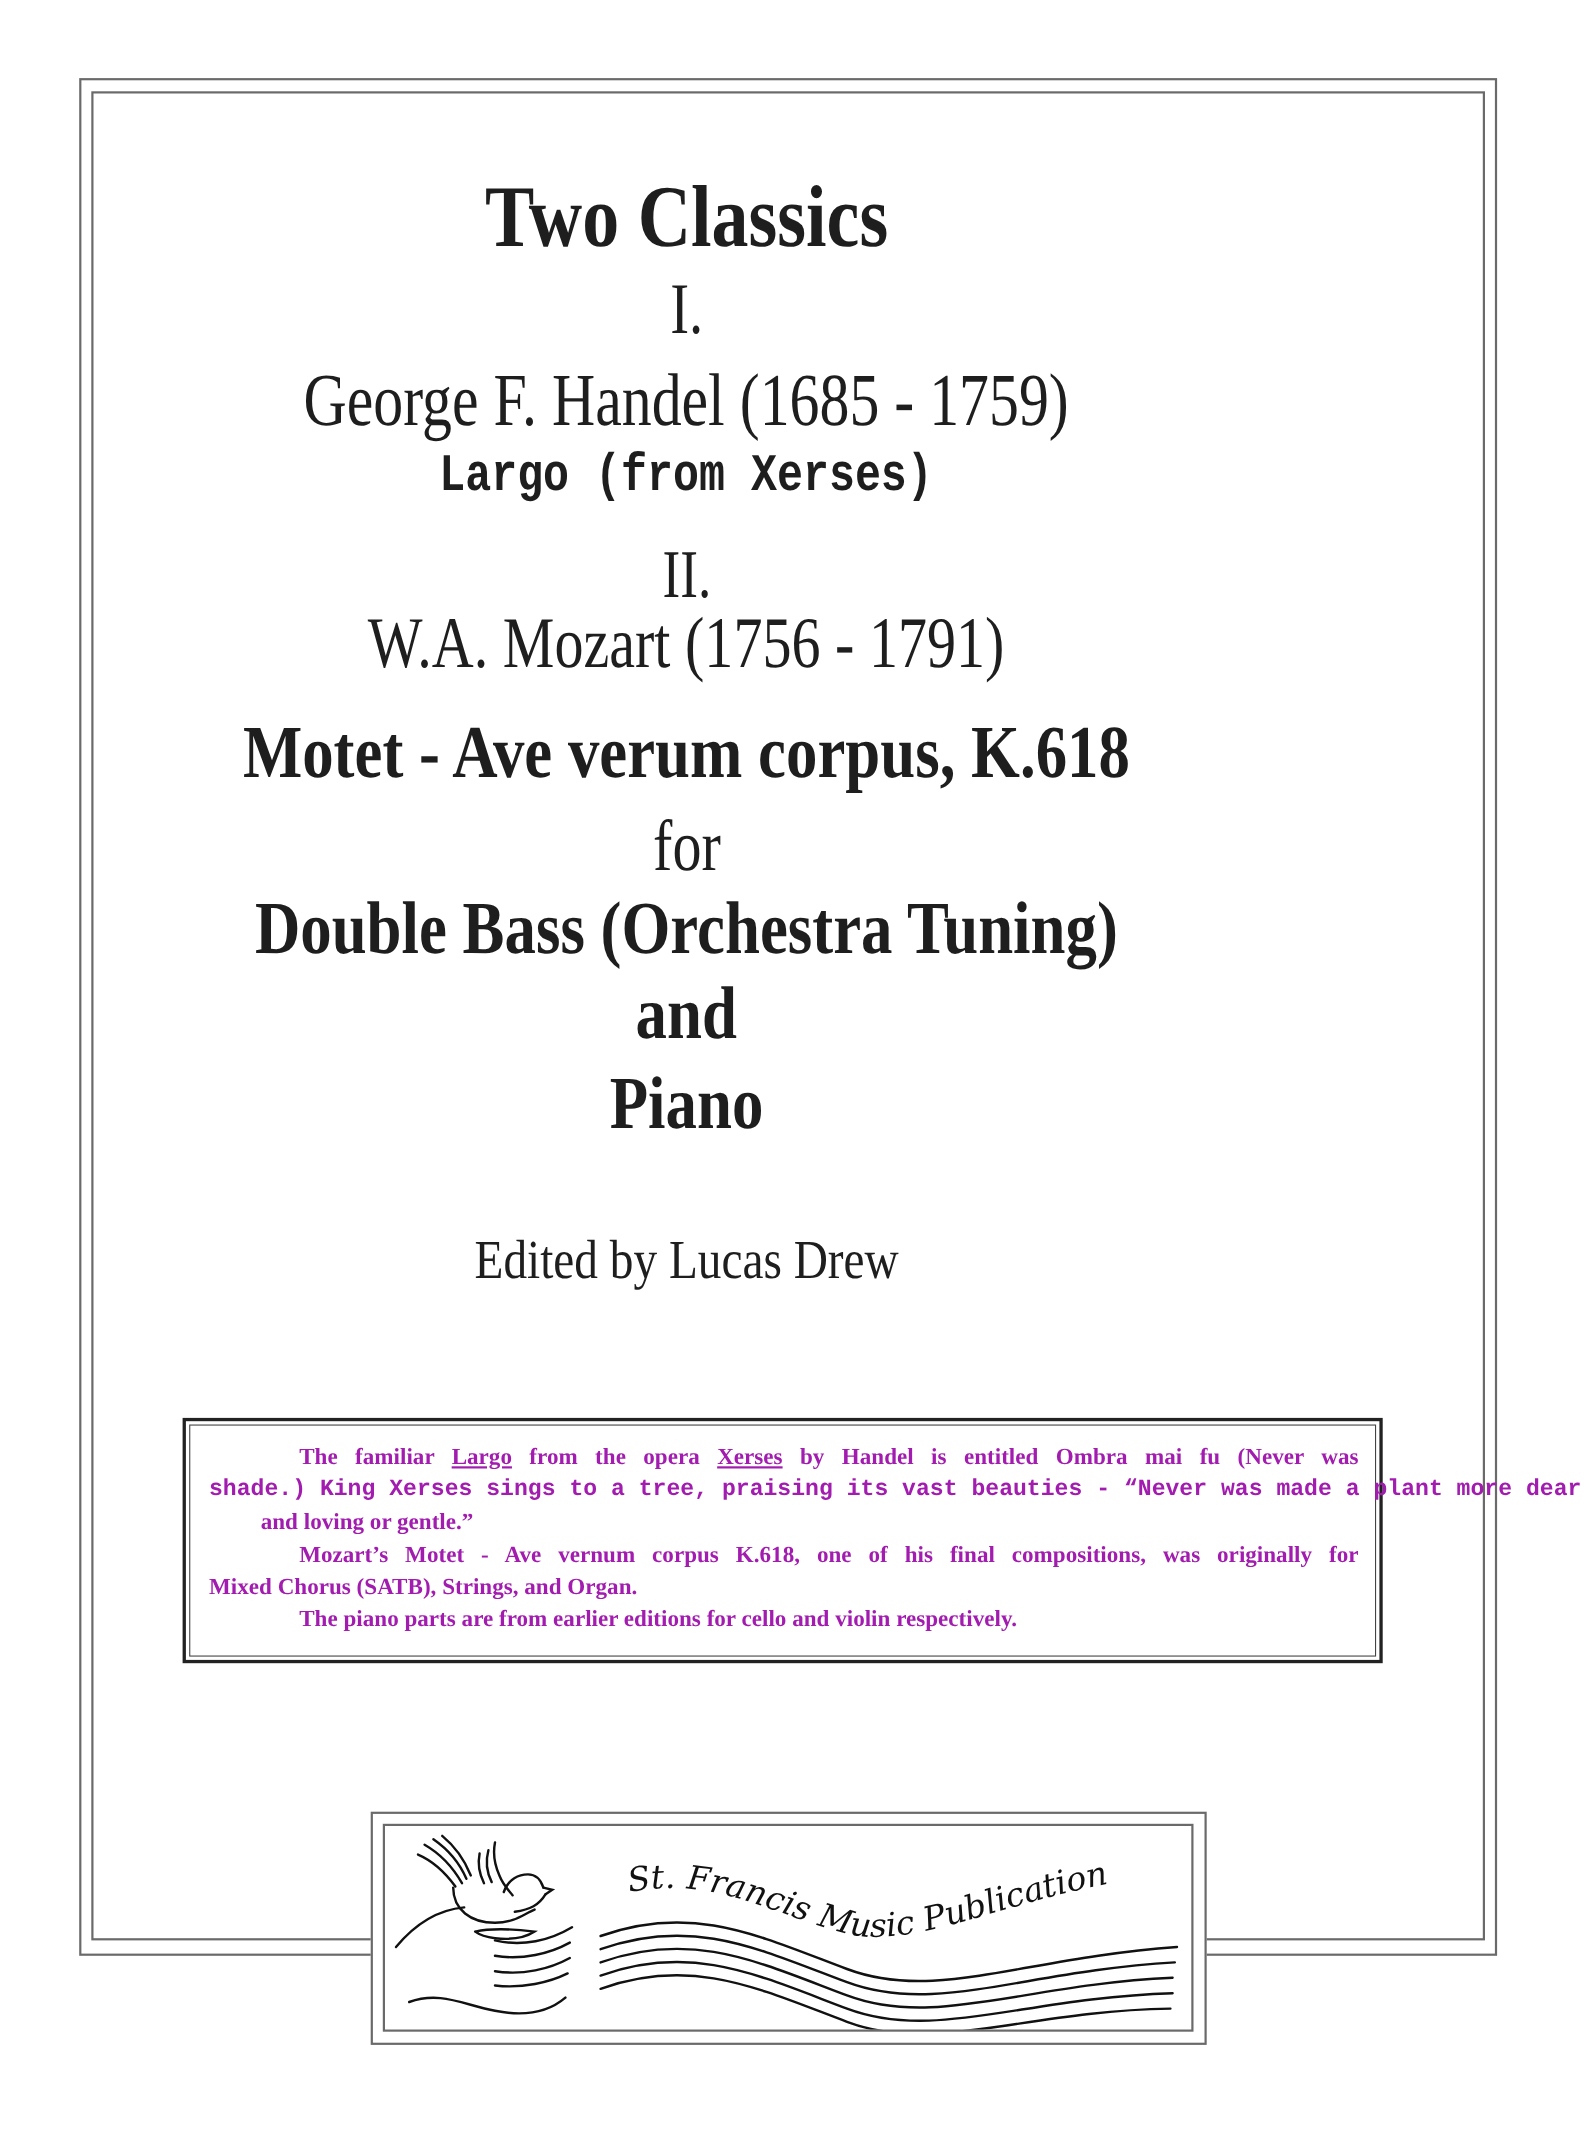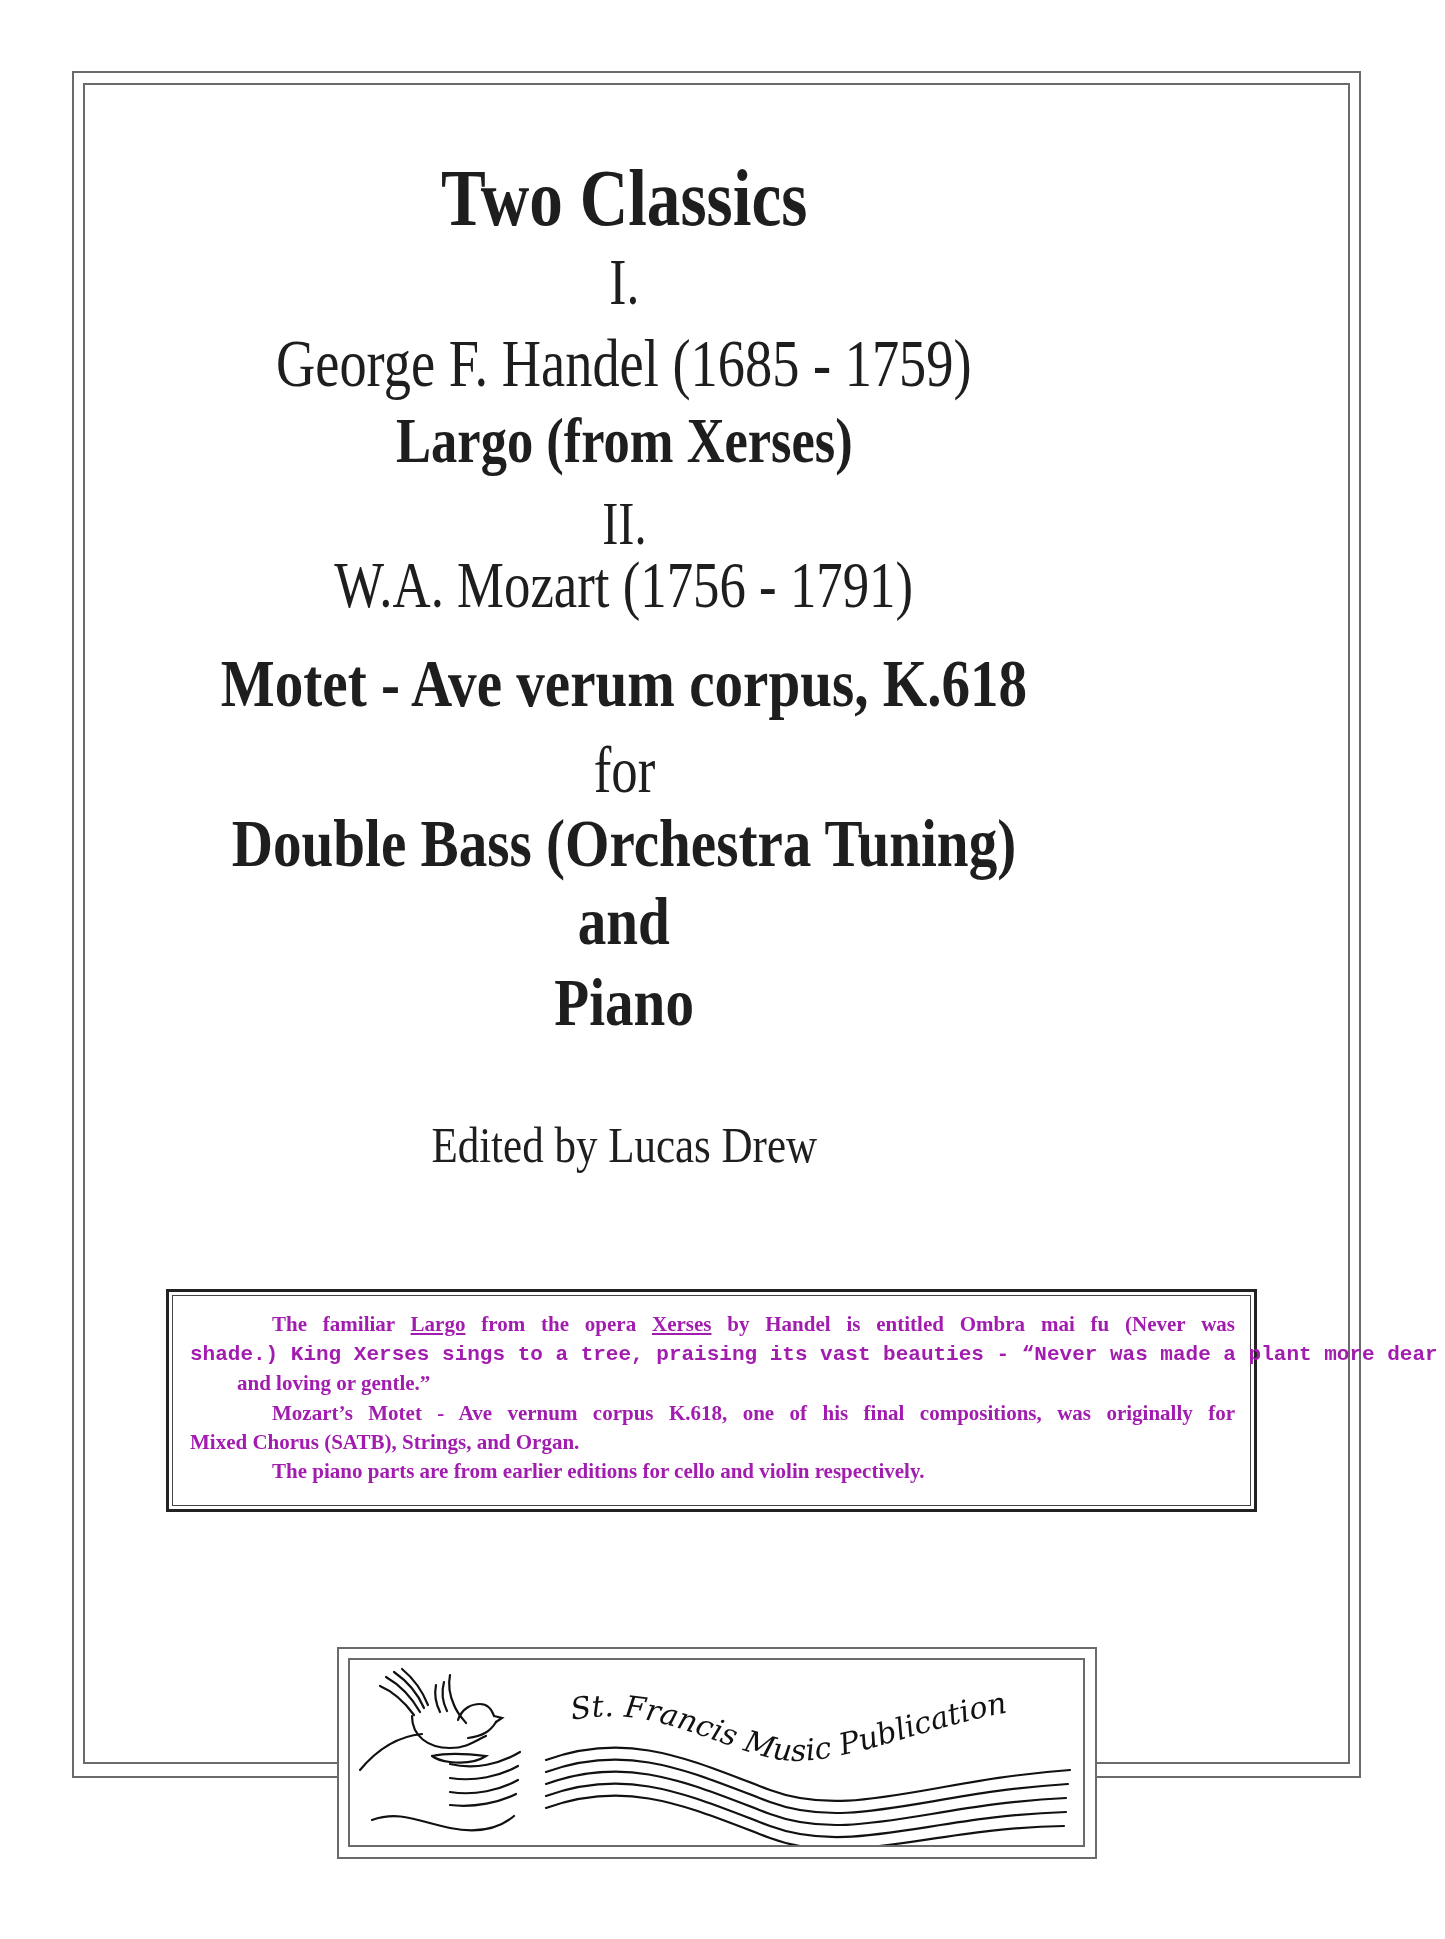--- a/index.html
+++ b/index.html
@@ -43,21 +43,21 @@
     }
     .bold { font-weight: bold; }
 
     
     .t-title { top: 158px; font-size: 80px; }
     .t-title .cond { transform: scaleX(0.84); }
     .t-num1 { top: 249px; font-size: 66px; }
     .t-num1 .cond { transform: scaleX(0.78); }
     .t-comp1 { top: 329px; font-size: 68px; }
     .t-comp1 .cond { transform: scaleX(0.80); }
-    .t-work1 { top: 409px; font-size: 64px; }
+    .t-work1 { top: 409px; font-size: 48px; font-family: Liberation Mono, monospace; }
     .t-work1 .cond { transform: scaleX(0.82); }
     .t-num2 { top: 492px; font-size: 62px; font-family: Liberation Serif, serif; }
     .t-num2 .cond { transform: scaleX(0.78); }
     .t-comp2 { top: 552px; font-size: 66px; }
     .t-comp2 .cond { transform: scaleX(0.80); }
     .t-work2 { top: 649px; font-size: 68px; }
     .t-work2 .cond { transform: scaleX(0.84); }
     .t-for { top: 737px; font-size: 66px; }
     .t-for .cond { transform: scaleX(0.80); }
     .t-inst { top: 809px; font-size: 68px; }

